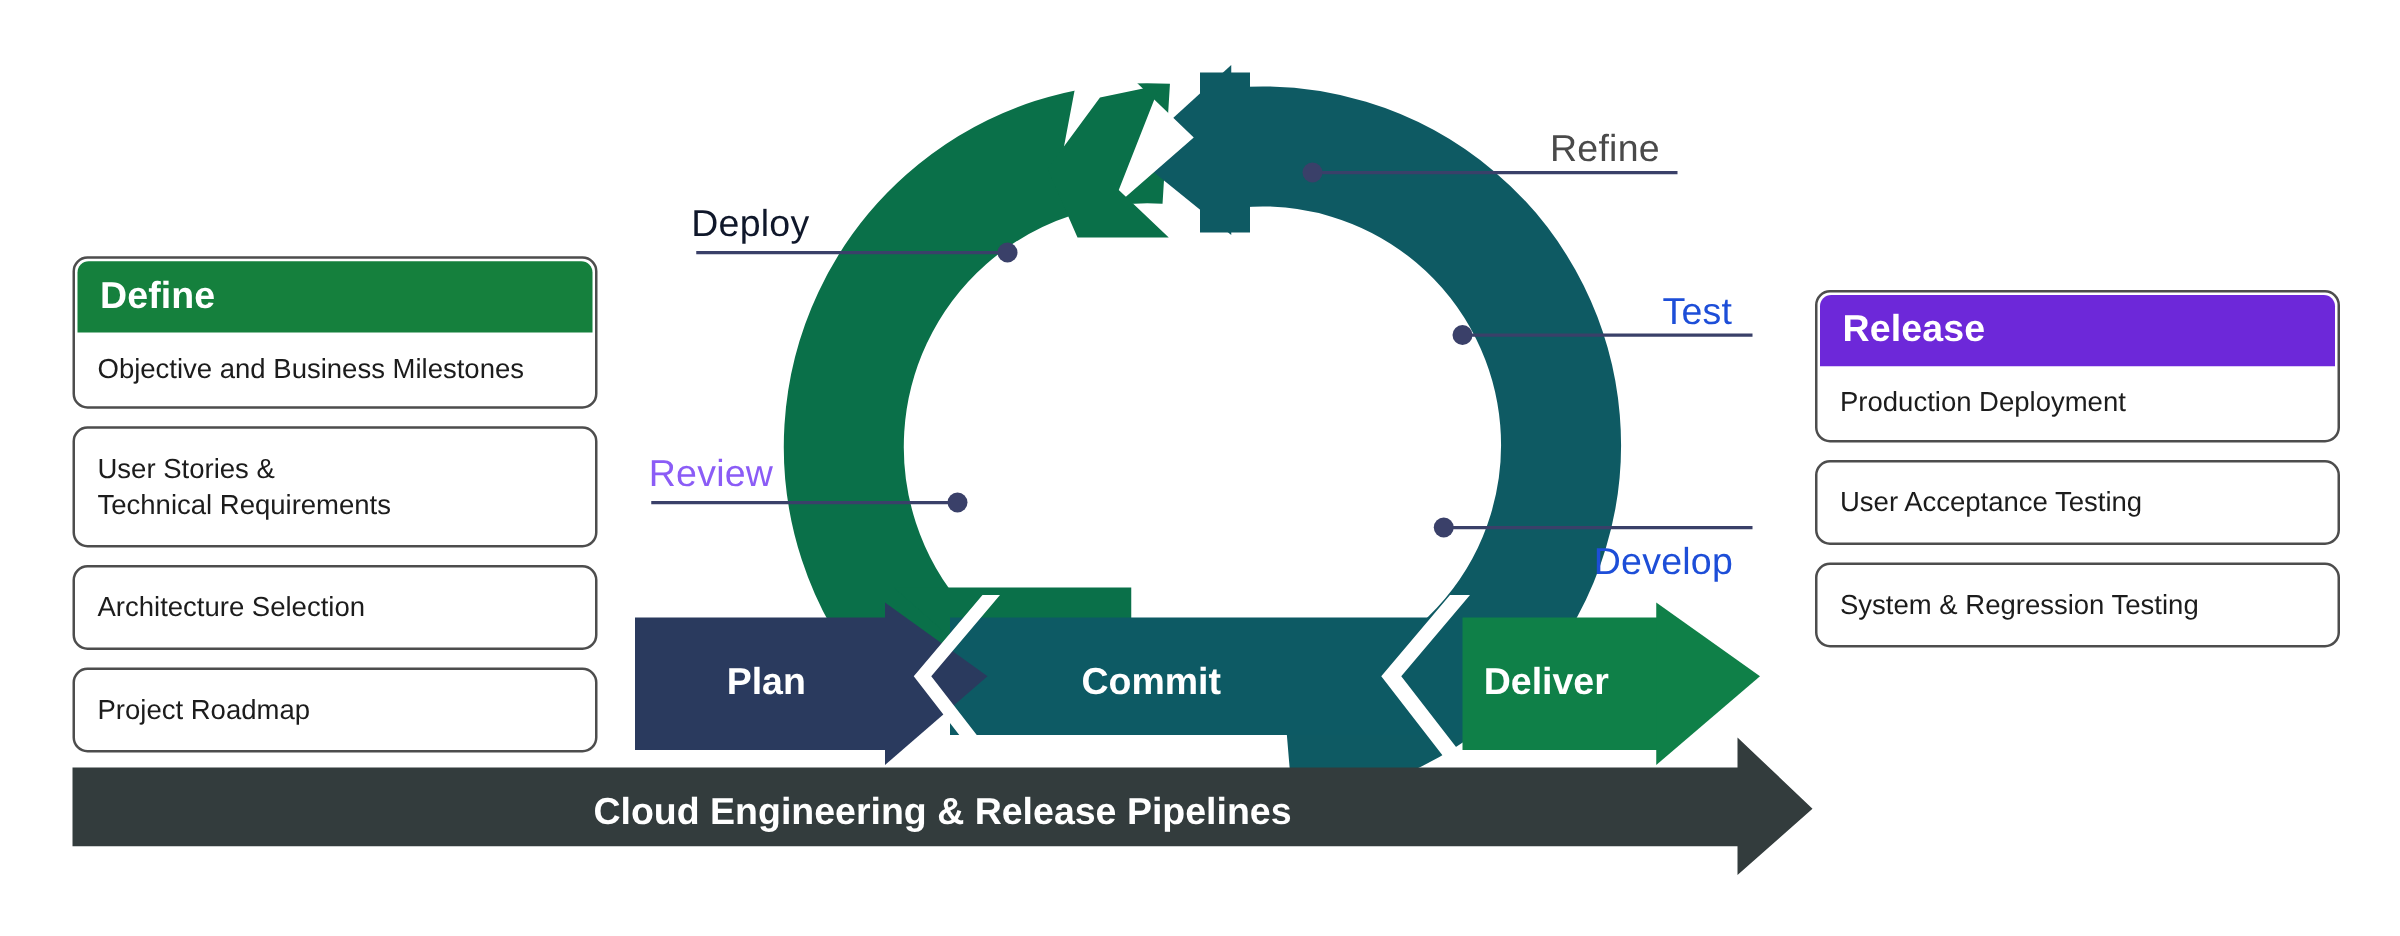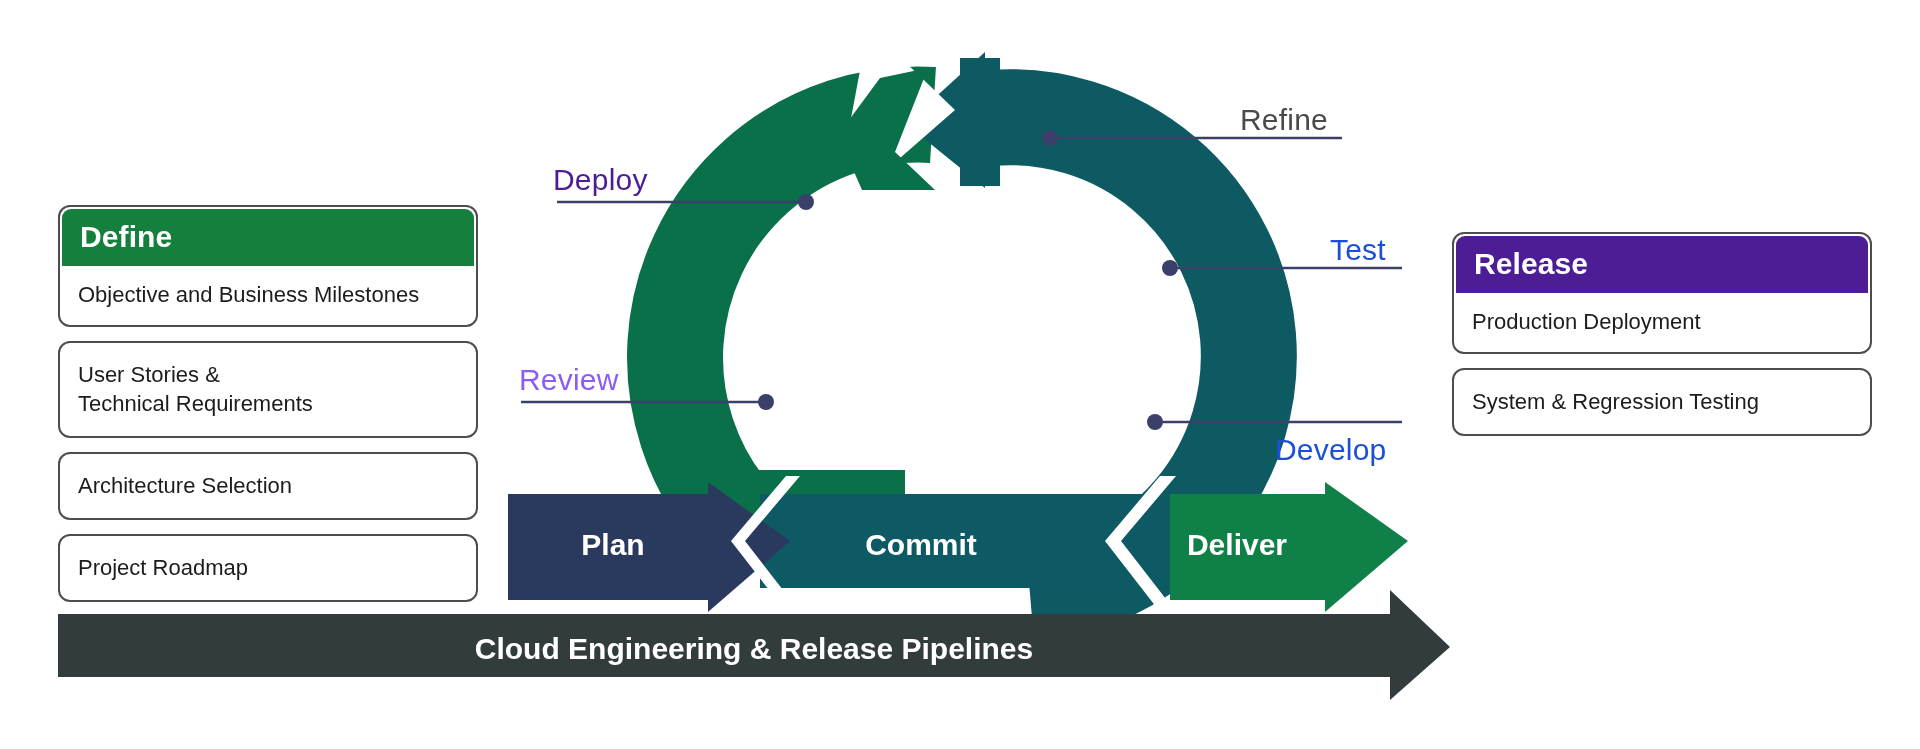--- a/index.html
+++ b/index.html
@@ -215,21 +215,21 @@
       <circle cx="1050" cy="138" r="8" stroke="none"></circle>
 
       <line x1="1170" y1="268" x2="1402" y2="268"></line>
       <circle cx="1170" cy="268" r="8" stroke="none"></circle>
 
       <line x1="1155" y1="422" x2="1402" y2="422"></line>
       <circle cx="1155" cy="422" r="8" stroke="none"></circle>
     </g>
   </svg>
 
-  <div class="callout" id="label-deploy" style="color: #4c1d95;">Deploy</div>
+  <div class="callout" id="label-deploy" style="color: #0f172a;">Deploy</div>
   <div class="callout" id="label-review" style="color: #8b5cf6;">Review</div>
   <div class="callout" id="label-refine" style="color: rgb(74, 74, 74);">Refine</div>
   <div class="callout" id="label-test" style="color: #1d4ed8;">Test</div>
   <div class="callout" id="label-develop" style="color: #1d4ed8; margin-top: 48px;">Develop</div>
 
   <div class="card-col" id="left-col">
 
     <div class="card has-header">
       <div class="card-header" style="background: #15803d;">Define</div>
       <div class="card-body">
@@ -253,26 +253,31 @@
     <div class="card plain">
       <div class="card-body">
         <span class="line">Project Roadmap</span>
       </div>
     </div>
   </div>
 
   <div class="card-col" id="right-col">
 
     <div class="card has-header">
-      <div class="card-header" style="background: #4c1d95;">Release</div>
+      <div class="card-header" style="background: #6d28d9;">Release</div>
       <div class="card-body">
         <span class="line">Production Deployment</span>
       </div>
     </div>
 
+    <div class="card plain">
+      <div class="card-body">
+        <span class="line">User Acceptance Testing</span>
+      </div>
+    </div>
 
     <div class="card plain">
       <div class="card-body">
         <span class="line">System &amp; Regression Testing</span>
       </div>
     </div>
 
   </div>
 
 </div>

